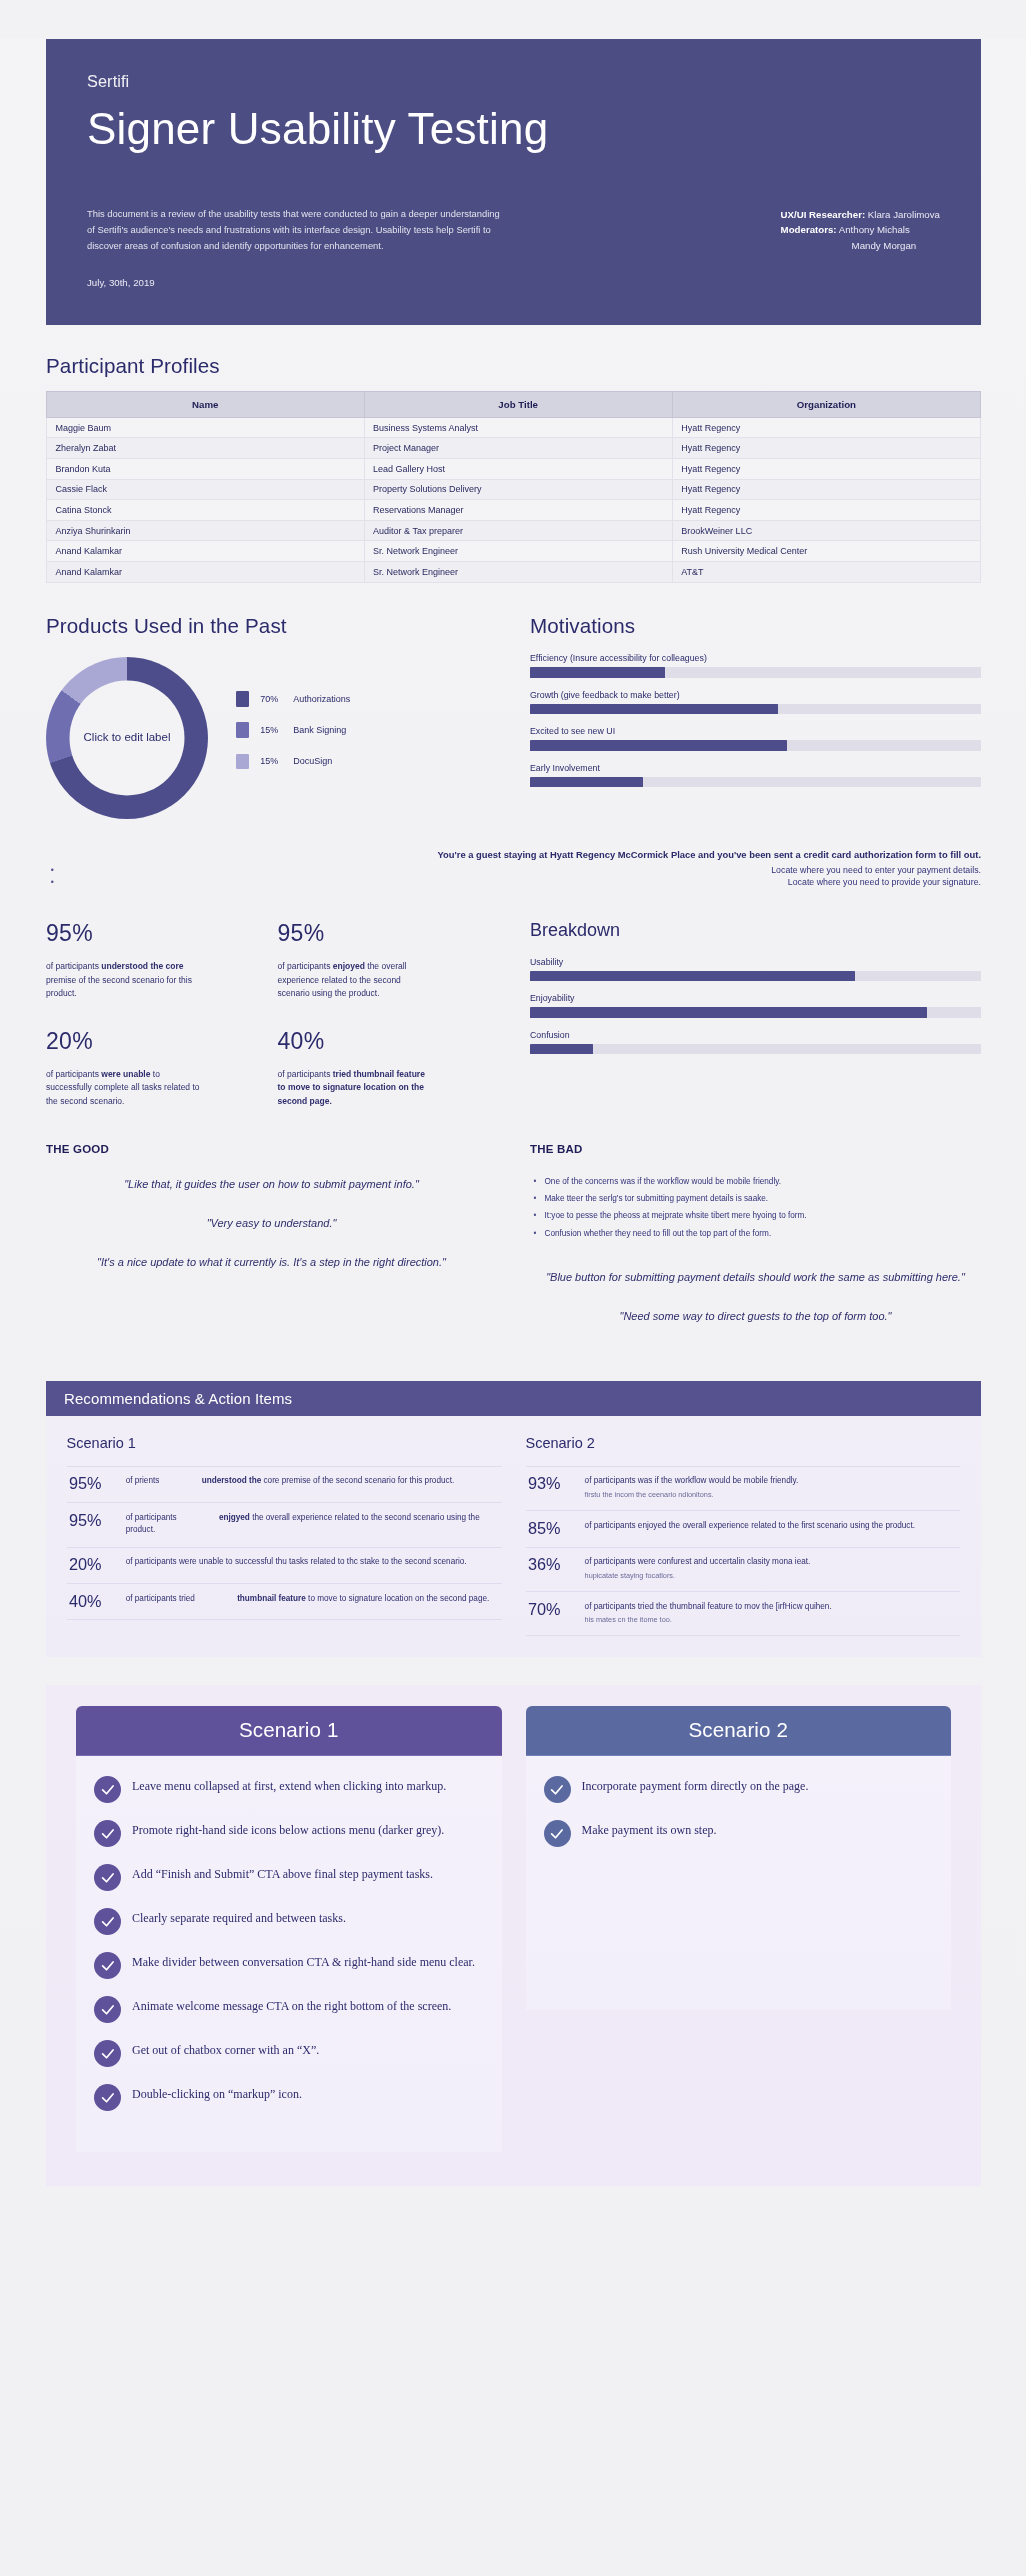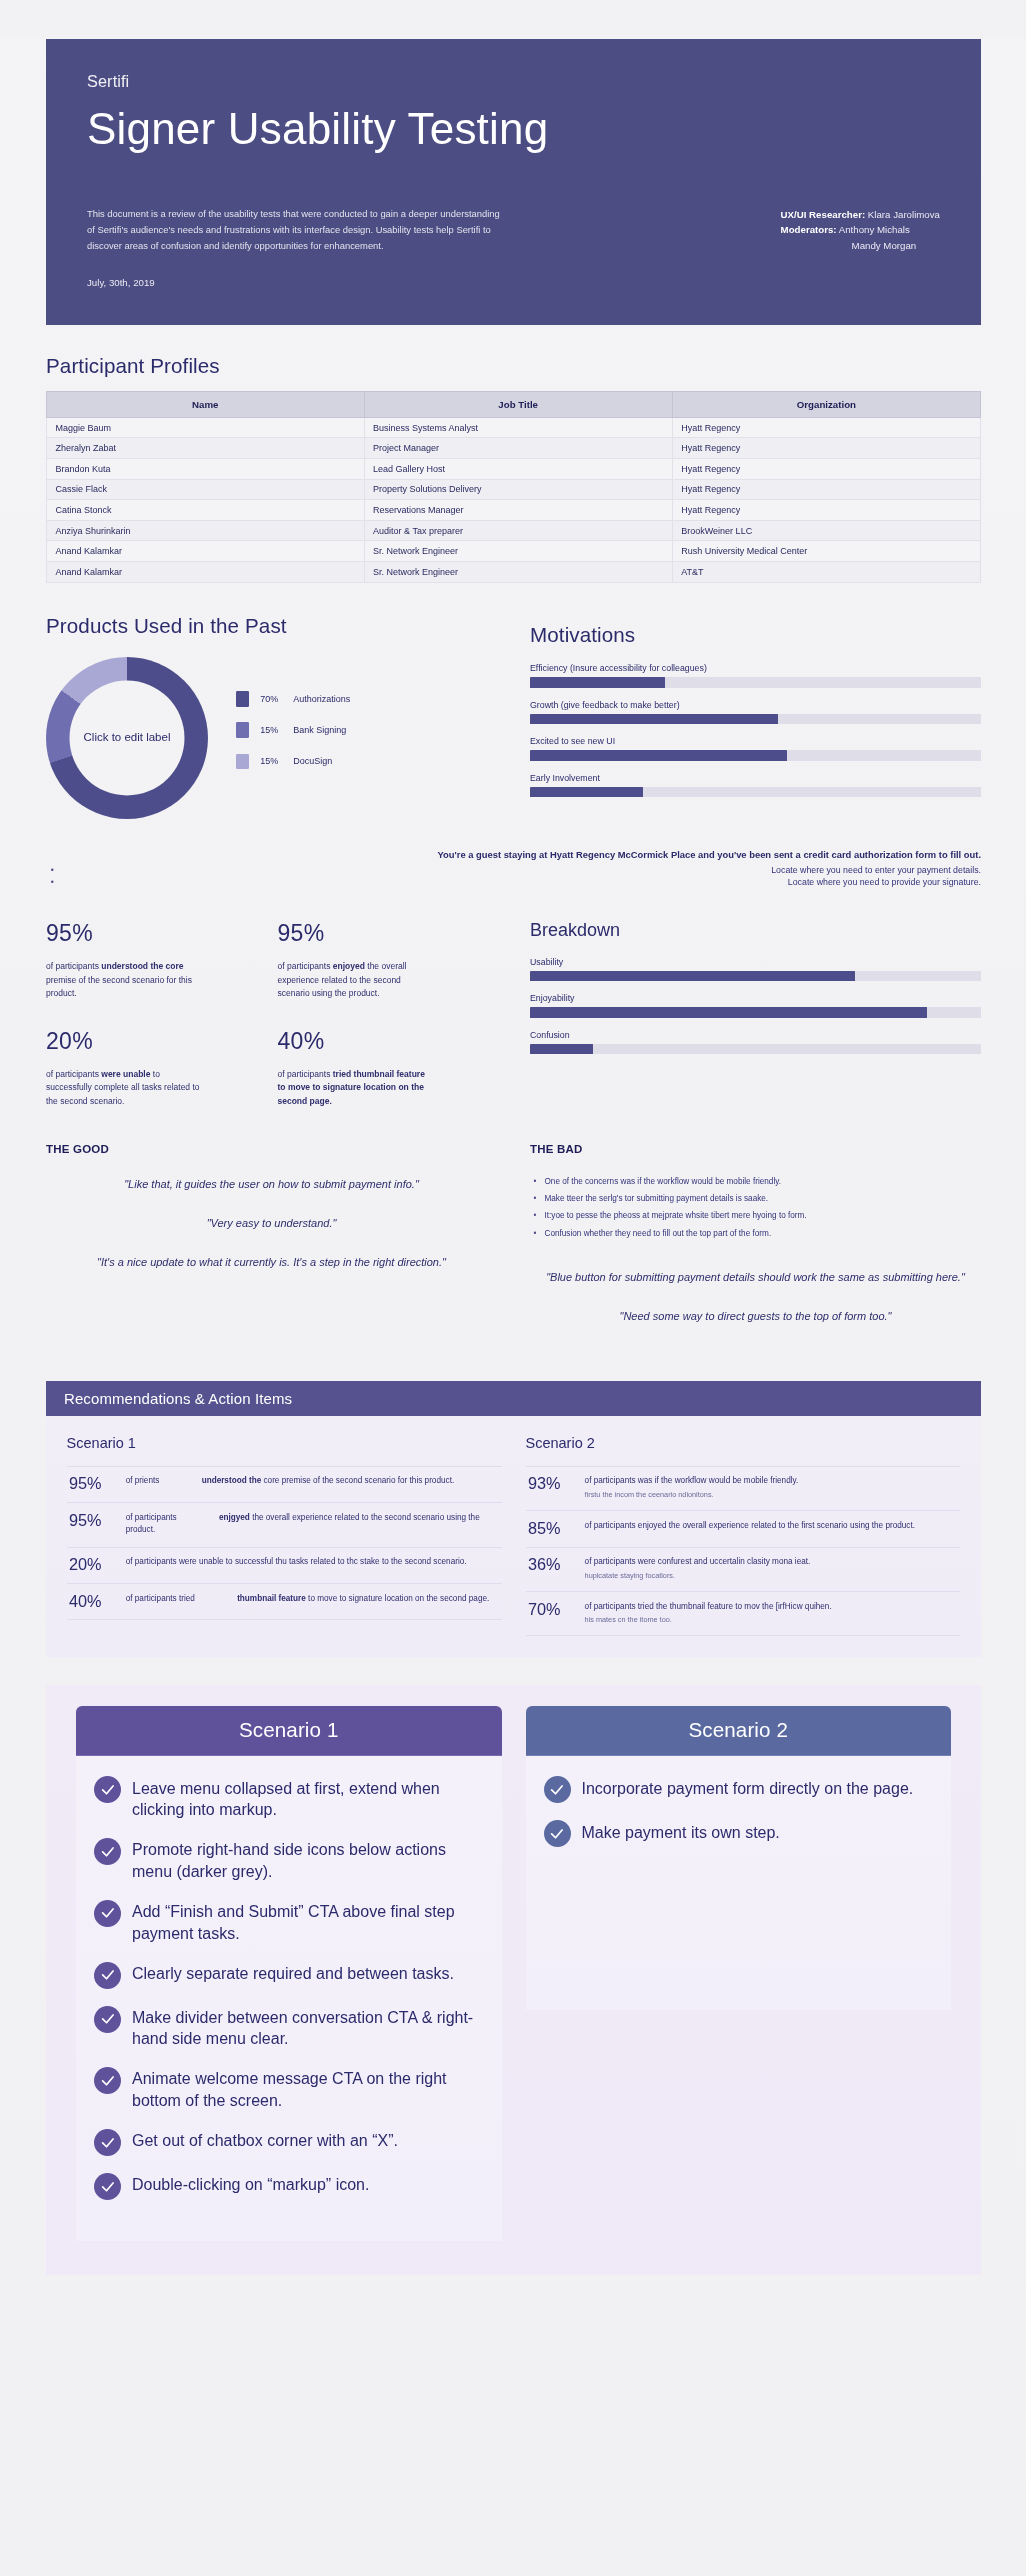--- a/index.html
+++ b/index.html
@@ -104,21 +104,21 @@
   table.ptable tbody tr:nth-child(even) td { background: #efeff3; }
   .col-name { width: 34%; }
   .col-job  { width: 33%; }
   .col-org  { width: 33%; }
 
   
   .two-col {
     margin: 31px 46px 0 46px;
     display: flex;
     gap: 33px;
-    align-items: center;
+    align-items: flex-start;
   }
   .col { flex: 1; min-width: 0; }
 
   
   .donut-wrap { display: flex; align-items: center; margin-top: 19.4px; }
   .donut {
     width: 162px;
     height: 162px;
     border-radius: 50%;
     position: relative;
@@ -291,22 +291,23 @@
     min-height: 254px;
   }
   .check-row { display: flex; align-items: flex-start; gap: 11px; margin-bottom: 17px; }
   .check {
     width: 27px; height: 27px; border-radius: 50%;
     flex-shrink: 0;
     display: flex; align-items: center; justify-content: center;
   }
   .check svg { display: block; }
   .check-text {
-    font-size: 16px; line-height: 1.36; color: #2b2a6b;
+    font-size: 12px; line-height: 1.36; color: #2b2a6b;
     padding-top: 1.2px;
+    font-family: Liberation Serif, serif;
   }
 </style>
 </head>
 <body>
 
 <div class="page">
 
   <div class="hero">
     <div class="hero-brand">Sertifi</div>
     <div class="hero-title">Signer Usability Testing</div>

